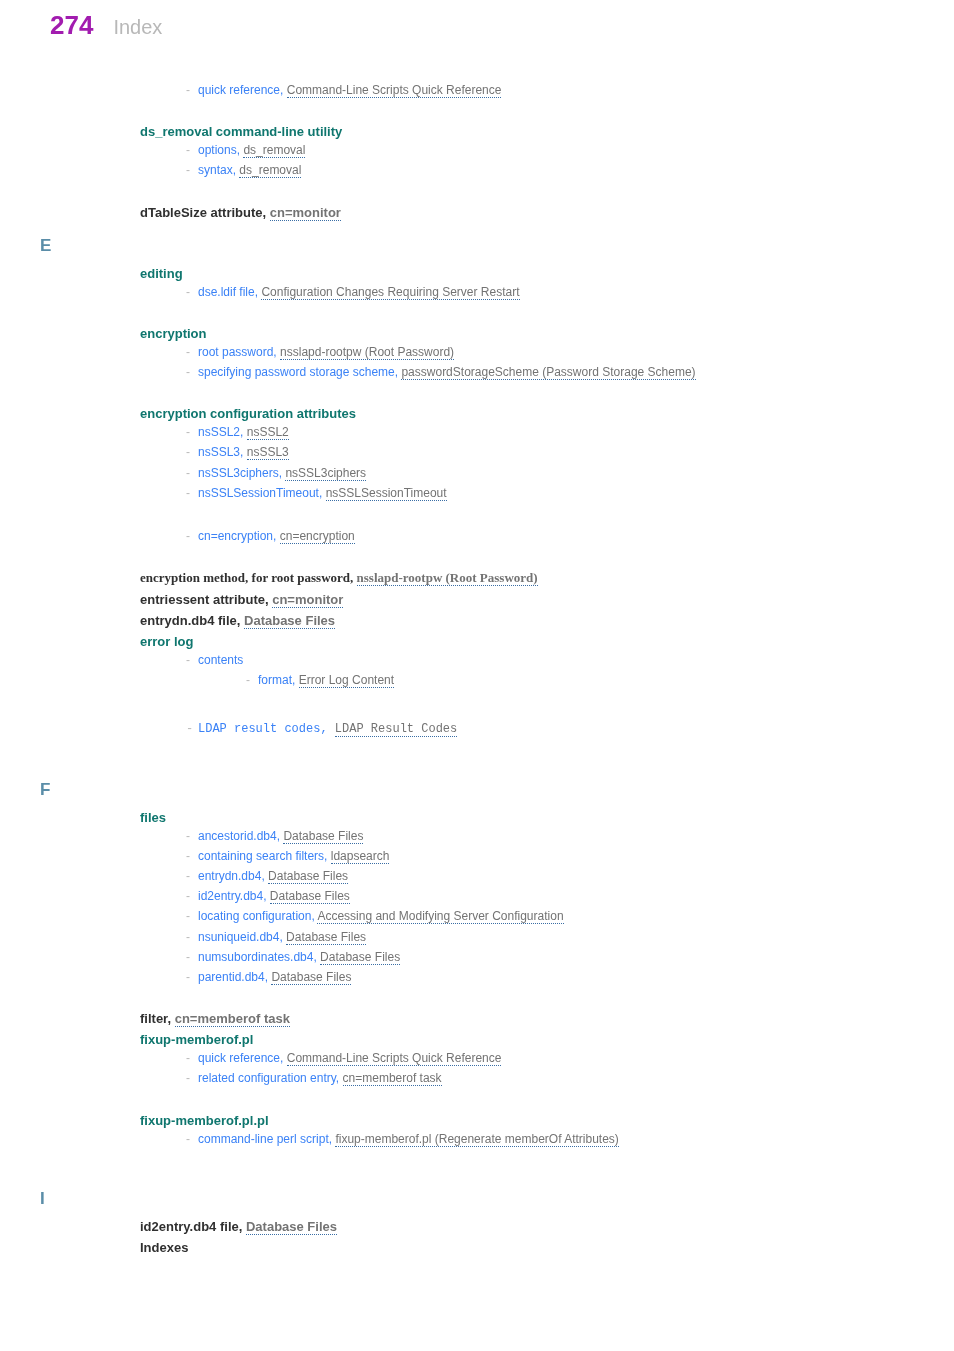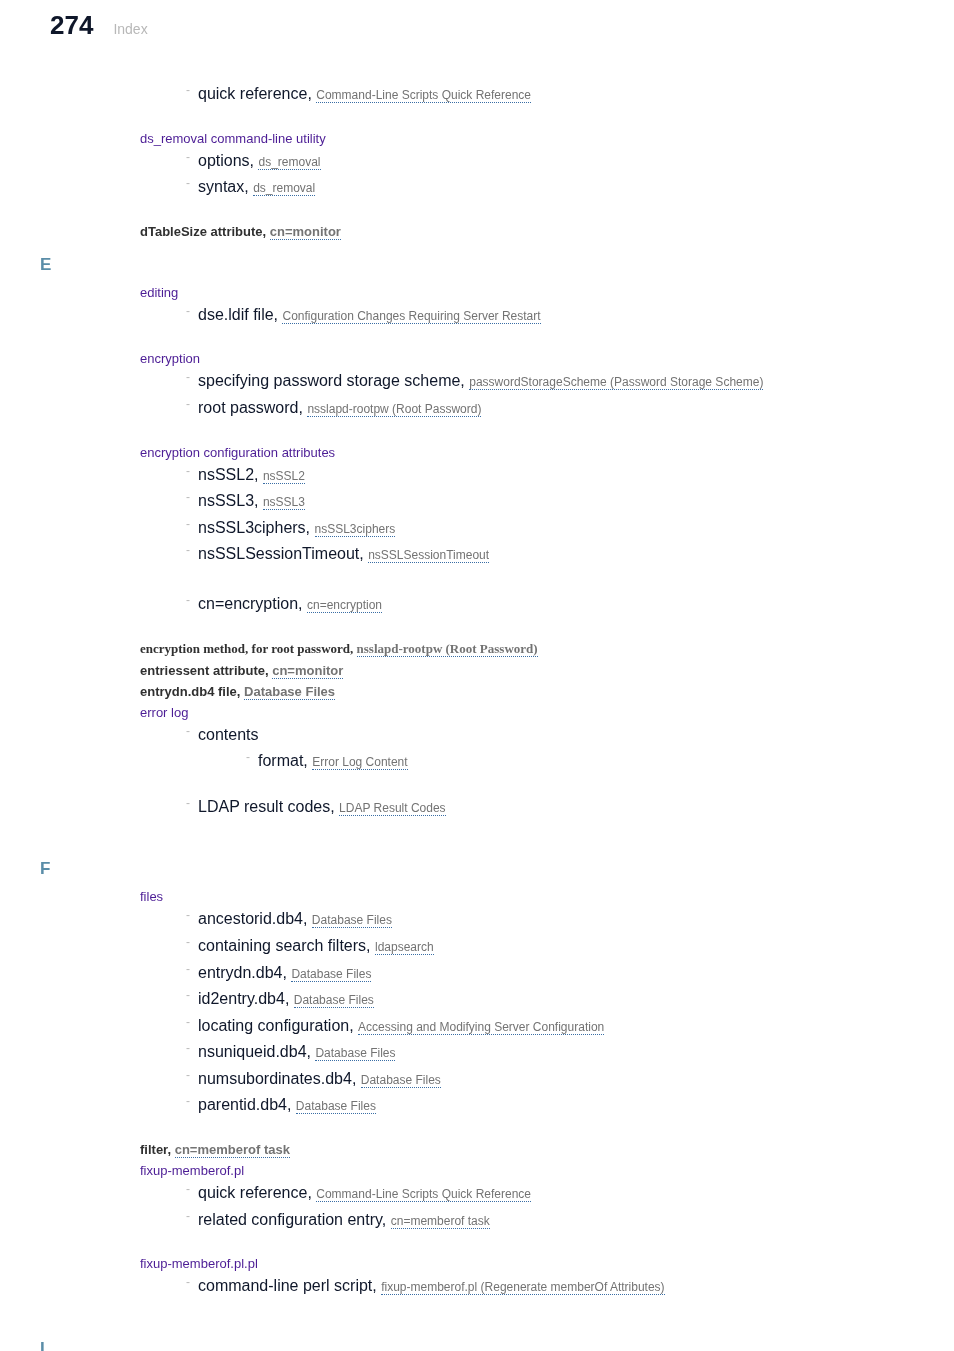--- a/index.html
+++ b/index.html
@@ -10,50 +10,50 @@
     min-height: 1351px;
     padding: 0;
   }
   .header {
     display: flex;
     align-items: baseline;
     padding: 10px 20px 18px 50px;
     border-bottom: 1px solid transparent;
   }
   .page-number {
-    color: #0f172a;
+    color: #a21caf;
     font-size: 26px;
     font-weight: bold;
     margin-right: 20px;
   }
   .header-title {
     color: #b8b8b8;
-    font-size: 14px;
+    font-size: 20px;
     font-weight: normal;
   }
   .content {
     padding: 20px 50px 30px 140px;
   }
   .entry {
     margin-bottom: 24px;
   }
   .entry-title {
     font-size: 13px;
-    font-weight: normal;
-    color: #4c1d95;
+    font-weight: bold;
+    color: #0f766e;
     margin-bottom: 2px;
   }
   .link {
     color: #737373;
     border-bottom: 1px dotted #3a6ea5;
     cursor: pointer;
   }
   .plain-text {
-    color: #0f172a;
-    font-size: 16px;
+    color: #3b82f6;
+    font-size: 12px;
     font-weight: normal;
   }
   .sub-list {
     padding-left: 50px;
     font-size: 12px;
     color: #7a7a7a;
     line-height: 1.6;
   }
   .sub-list-inner {
     padding-left: 60px;
@@ -129,24 +129,24 @@
       <div class="sub-item">
         <span class="plain-text">dse.ldif file, </span><a class="link">Configuration Changes Requiring Server Restart</a>
       </div>
     </div>
   </div>
 
   <div class="entry">
     <div class="entry-title">encryption</div>
     <div class="sub-list">
       <div class="sub-item">
+        <span class="plain-text">root password, </span><a class="link">nsslapd-rootpw (Root Password)</a>
+      </div>
+      <div class="sub-item">
         <span class="plain-text">specifying password storage scheme, </span><a class="link">passwordStorageScheme (Password Storage Scheme)</a>
-      </div>
-      <div class="sub-item">
-        <span class="plain-text">root password, </span><a class="link">nsslapd-rootpw (Root Password)</a>
       </div>
     </div>
   </div>
 
   <div class="entry">
     <div class="entry-title">encryption configuration attributes</div>
     <div class="sub-list">
       <div class="sub-item">
         <span class="plain-text">nsSSL2, </span><a class="link">nsSSL2</a>
       </div>
@@ -186,21 +186,21 @@
     <div class="entry-title">error log</div>
     <div class="sub-list">
       <div class="sub-item">
         <span class="plain-text">contents</span>
       </div>
       <div class="sub-list-inner">
         <div class="sub-item">
           <span class="plain-text">format, </span><a class="link">Error Log Content</a>
         </div>
       </div>
-      <div class="sub-item" style="margin-top:20px;">
+      <div class="sub-item" style="margin-top:30px;font-family:Liberation Mono, monospace;">
         <span class="plain-text">LDAP result codes, </span><a class="link">LDAP Result Codes</a>
       </div>
     </div>
   </div>
 
   <div class="section-letter" style="margin-top:40px;">F</div>
 
   <div class="entry">
     <div class="entry-title">files</div>
     <div class="sub-list">

